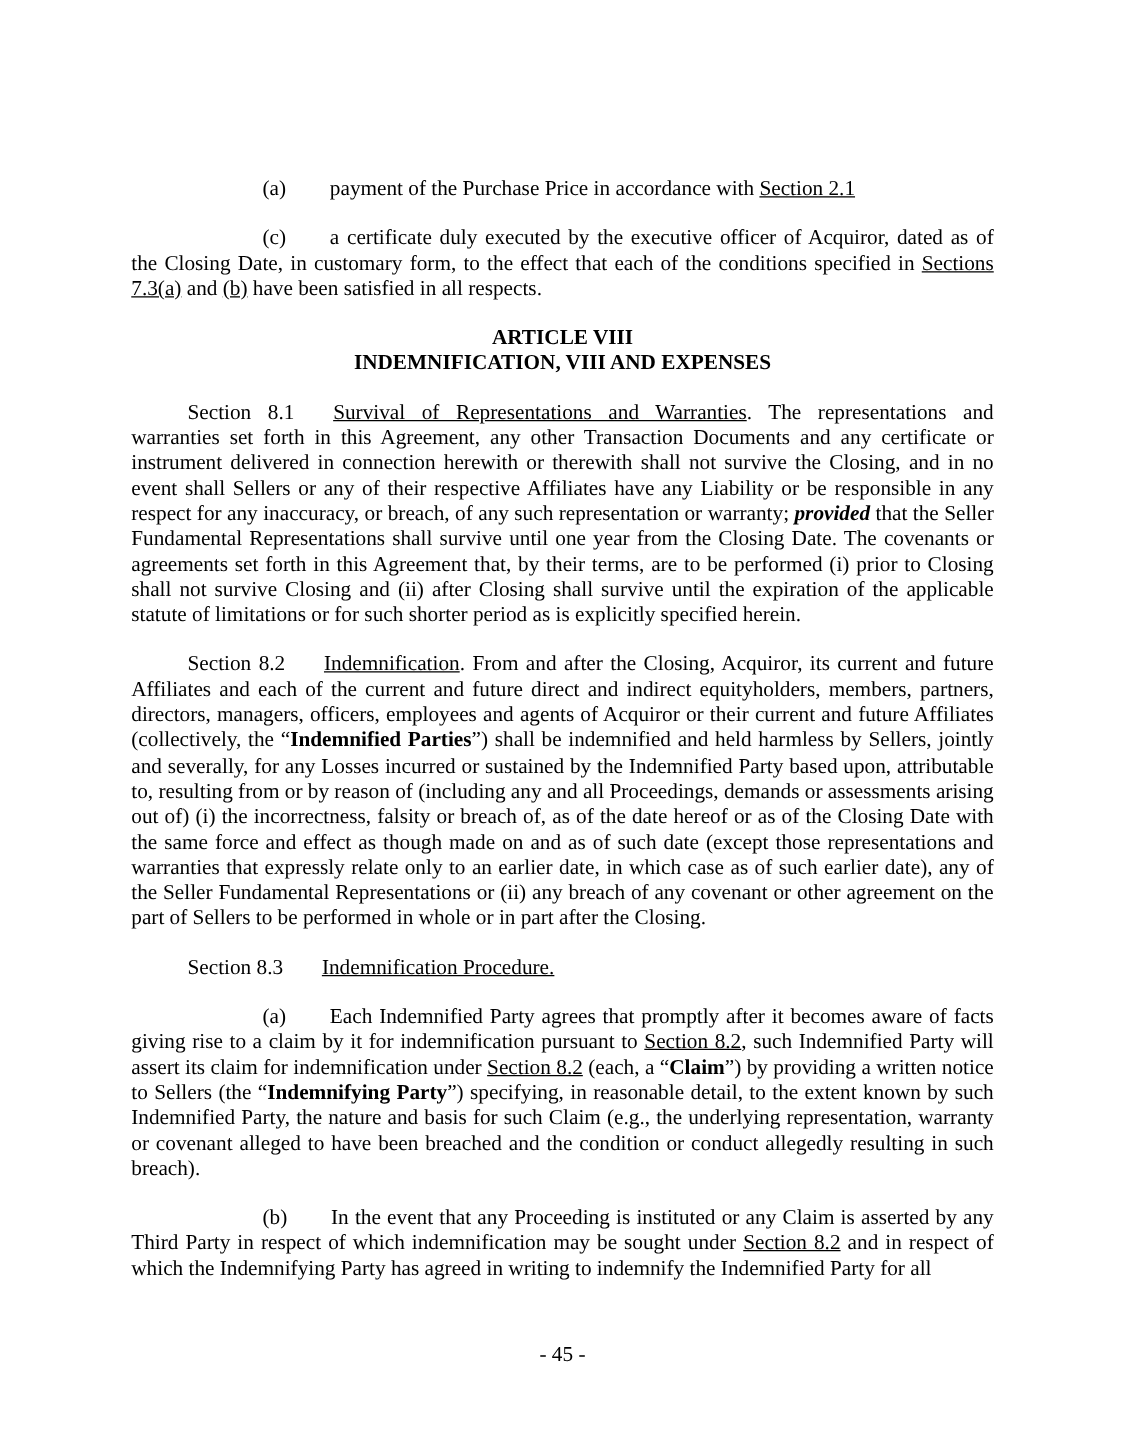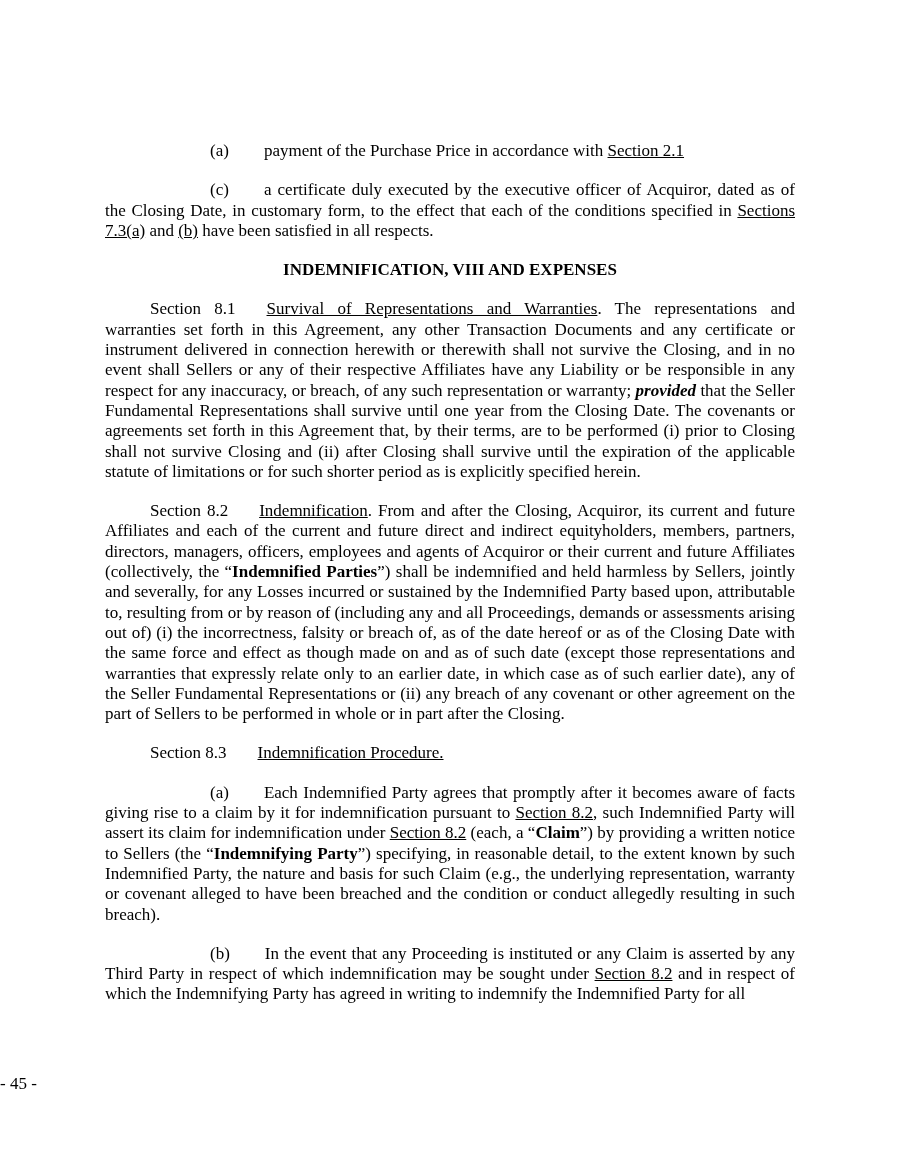--- a/index.html
+++ b/index.html
@@ -23,34 +23,35 @@
   .u  { text-decoration: underline; }
   .i  { font-style: italic; font-weight: bold; }
   .bi { font-weight: bold; }
   .heading {
     text-align: center; font-weight: bold;
     font-size: 17px; line-height: 20.3px;
     margin: 0 0 19px 0;
   }
   .page-footer {
     position: absolute; left: 0; width: 900px; top: 1074px;
-    font-size: 17px; line-height: 20.3px;
+    text-align: center; font-size: 17px; line-height: 20.3px;
   }
 </style>
 </head>
 <body>
 
 <div class="page-content">
 
   <p class="para indent-list"><span>(a)</span><span class="tab tab-list"></span><span>payment of the Purchase Price in accordance with </span><span class="u">Section 2.1</span></p>
 
 
   <p class="para indent-list"><span>(c)</span><span class="tab tab-list"></span><span>a certificate duly executed by the executive officer of Acquiror, dated as of the Closing Date, in customary form, to the effect that each of the conditions specified in </span><span class="u">Sections 7.3(a)</span><span> and </span><span class="u">(b)</span><span> have been satisfied in all respects.</span></p>
 
   <div class="heading">
+    <div>ARTICLE VIII</div>
     <div>INDEMNIFICATION, VIII AND EXPENSES</div>
   </div>
 
   <p class="para indent-section"><span>Section 8.1</span><span class="tab tab-section"></span><span class="u">Survival of Representations and Warranties</span><span>. The representations and warranties set forth in this Agreement, any other Transaction Documents and any certificate or instrument delivered in connection herewith or therewith shall not survive the Closing, and in no event shall Sellers or any of their respective Affiliates have any Liability or be responsible in any respect for any inaccuracy, or breach, of any such representation or warranty; </span><span class="i">provided</span><span> that the Seller Fundamental Representations shall survive until one year from the Closing Date. The covenants or agreements set forth in this Agreement that, by their terms, are to be performed (i) prior to Closing shall not survive Closing and (ii) after Closing shall survive until the expiration of the applicable statute of limitations or for such shorter period as is explicitly specified herein.</span></p>
 
   <p class="para indent-section"><span>Section 8.2</span><span class="tab tab-section"></span><span class="u">Indemnification</span><span>. From and after the Closing, Acquiror, its current and future Affiliates and each of the current and future direct and indirect equityholders, members, partners, directors, managers, officers, employees and agents of Acquiror or their current and future Affiliates (collectively, the “</span><span class="bi">Indemnified Parties</span><span>”) shall be indemnified and held harmless by Sellers, jointly and severally, for any Losses incurred or sustained by the Indemnified Party based upon, attributable to, resulting from or by reason of (including any and all Proceedings, demands or assessments arising out of) (i) the incorrectness, falsity or breach of, as of the date hereof or as of the Closing Date with the same force and effect as though made on and as of such date (except those representations and warranties that expressly relate only to an earlier date, in which case as of such earlier date), any of the Seller Fundamental Representations or (ii) any breach of any covenant or other agreement on the part of Sellers to be performed in whole or in part after the Closing.</span></p>
 
   <p class="para indent-section"><span>Section 8.3</span><span class="tab tab-section"></span><span class="u">Indemnification Procedure.</span></p>
 
   <p class="para indent-list"><span>(a)</span><span class="tab tab-list"></span><span>Each Indemnified Party agrees that promptly after it becomes aware of facts giving rise to a claim by it for indemnification pursuant to </span><span class="u">Section 8.2</span><span>, such Indemnified Party will assert its claim for indemnification under </span><span class="u">Section 8.2</span><span> (each, a “</span><span class="bi">Claim</span><span>”) by providing a written notice to Sellers (the “</span><span class="bi">Indemnifying Party</span><span>”) specifying, in reasonable detail, to the extent known by such Indemnified Party, the nature and basis for such Claim (e.g., the underlying representation, warranty or covenant alleged to have been breached and the condition or conduct allegedly resulting in such breach).</span></p>

